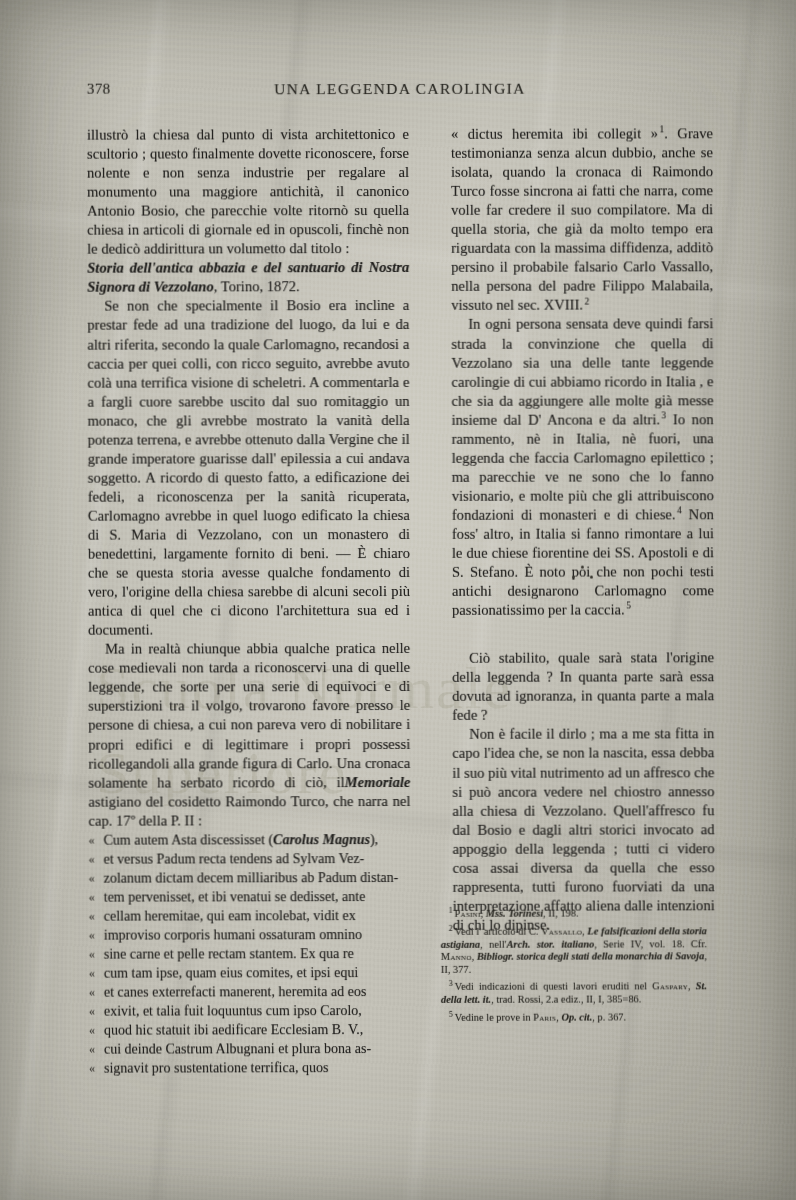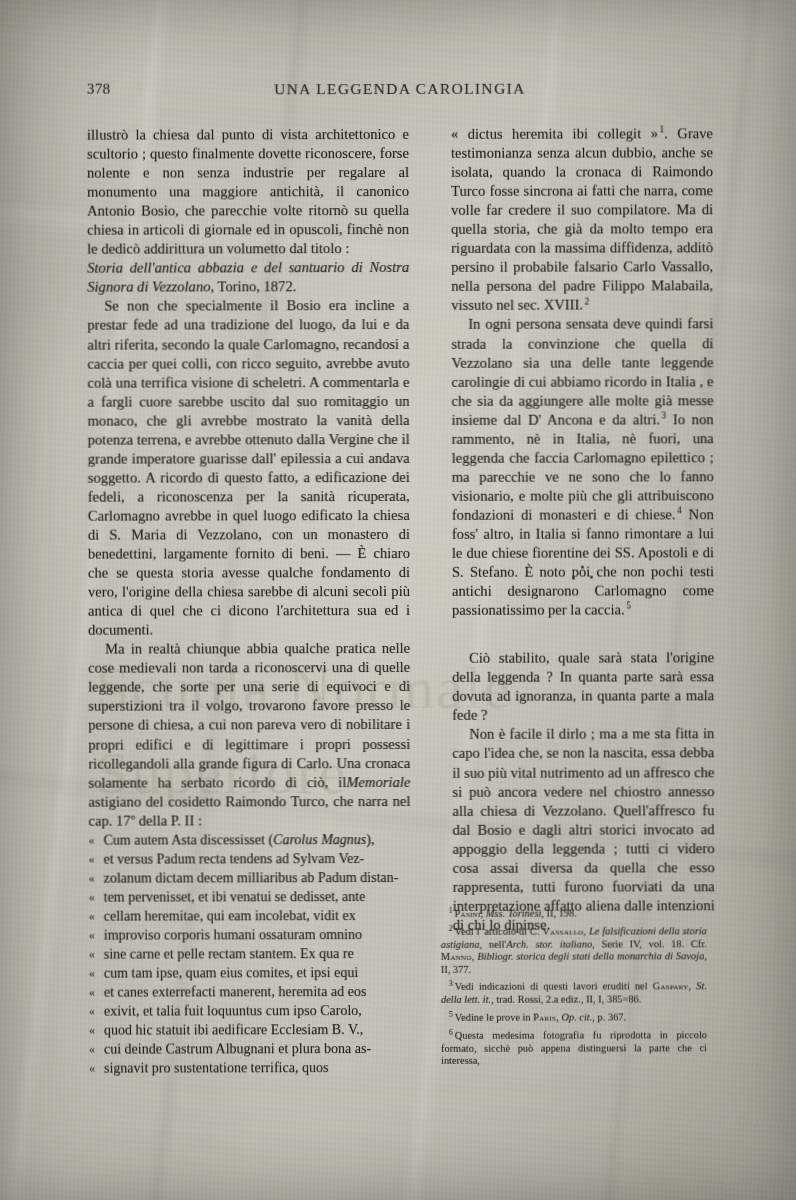--- a/index.html
+++ b/index.html
@@ -144,21 +144,21 @@
     top: 0;
     font-size: 12px;
     color: #33312c;
   }
   .quote-block li .qline {
     display: inline-block;
     width: 100%;
     font-size: 14px;
   }
 
-  i, em { font-style: italic; }
+  i, em { font-style: italic; font-weight: bold; }
 
   
   #dot-sep {
     position: absolute;
     left: 452px;
     top: 566px;
     width: 262px;
     height: 22px;
     text-align: center;
   }
@@ -290,20 +290,19 @@
 
     <div id="dot-sep">
       <span class="dots"><i></i><i></i><i></i></span>
     </div>
 
     <div id="footnotes">
           <p class="fn"><sup>1</sup><span class="sc">Pasini</span><span>, </span><i>Mss. Torinesi</i><span>, II, 198.</span></p>
           <p class="fn"><sup>2</sup><span>Vedi l' articolo di C. </span><span class="sc">Vassallo</span><span>, </span><i>Le falsificazioni della storia astigiana</i><span>, nell'</span><i>Arch. stor. italiano</i><span>, Serie IV, vol. 18. Cfr. </span><span class="sc">Manno</span><span>, </span><i>Bibliogr. storica degli stati della monarchia di Savoja</i><span>, II, 377.</span></p>
           <p class="fn"><sup>3</sup><span>Vedi indicazioni di questi lavori eruditi nel </span><span class="sc">Gaspary</span><span>, </span><i>St. della lett. it.</i><span>, trad. Rossi, 2.a ediz., II, I, 385=86.</span></p>
           <p class="fn"><sup>5</sup><span>Vedine le prove in </span><span class="sc">Paris</span><span>, </span><i>Op. cit.</i><span>, p. 367.</span></p>
-          <p class="fn"><sup>6</sup><span>Questa medesima fotografia fu riprodotta in piccolo formato, sicchè può appena distinguersi la parte che ci interessa,</span></p>
         </div>
 
   </div>
   </div>
 
   <div id="vignette"></div>
 </div>
 
 </body></html>

